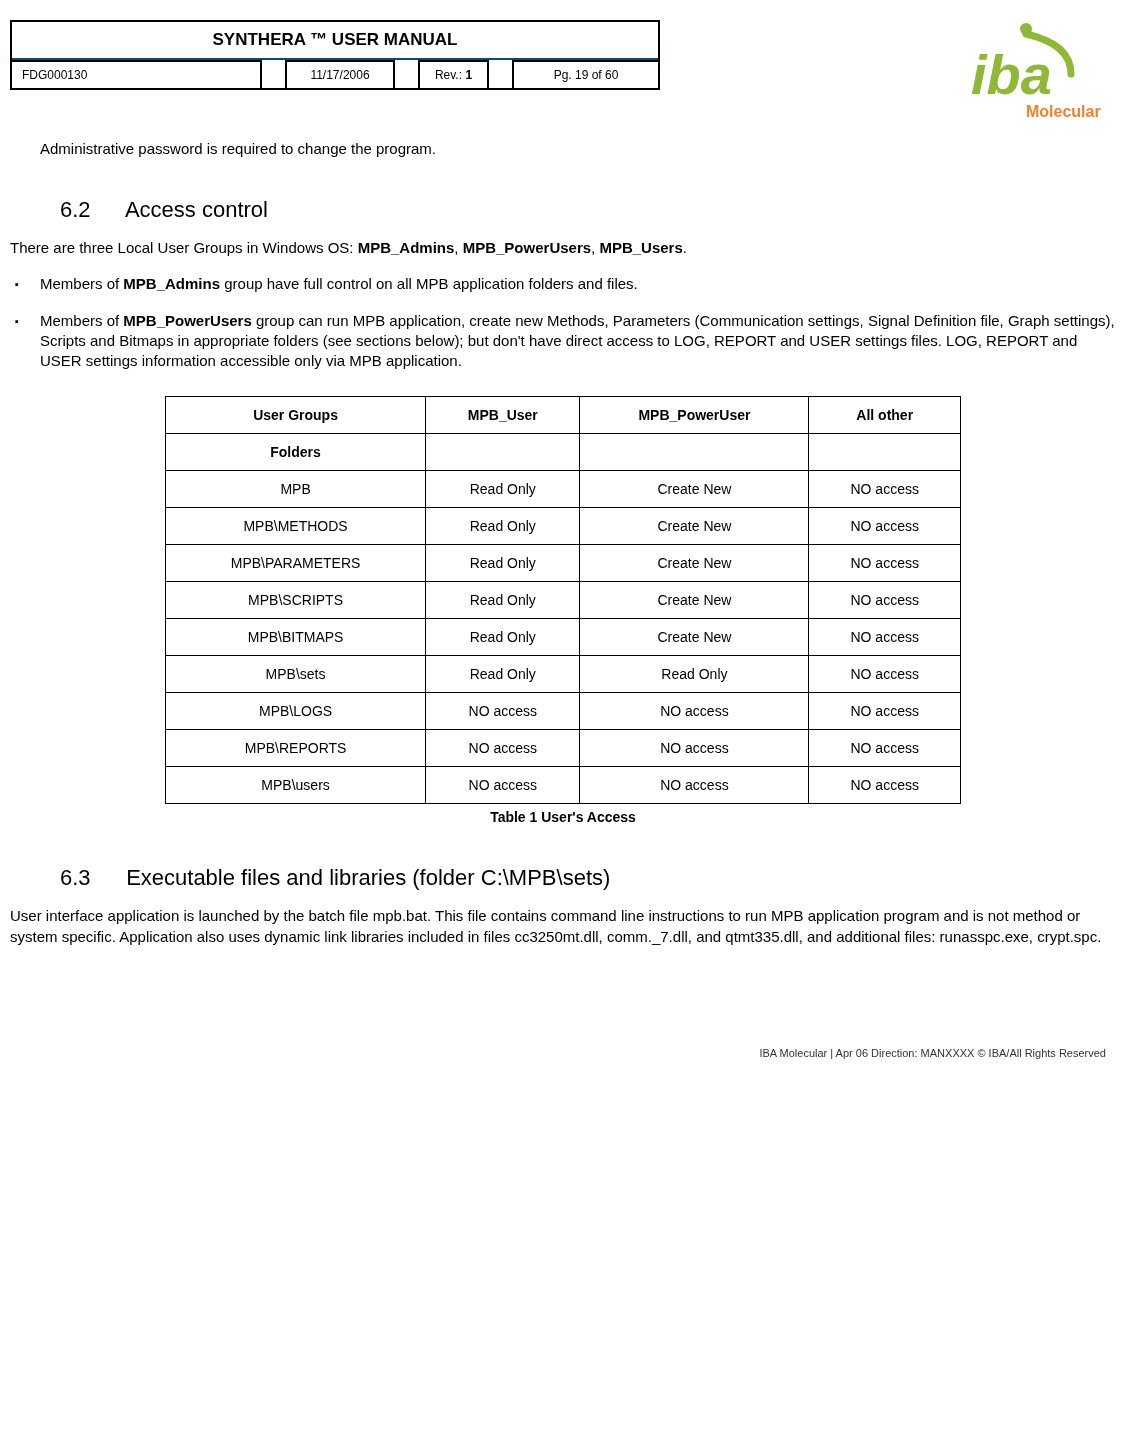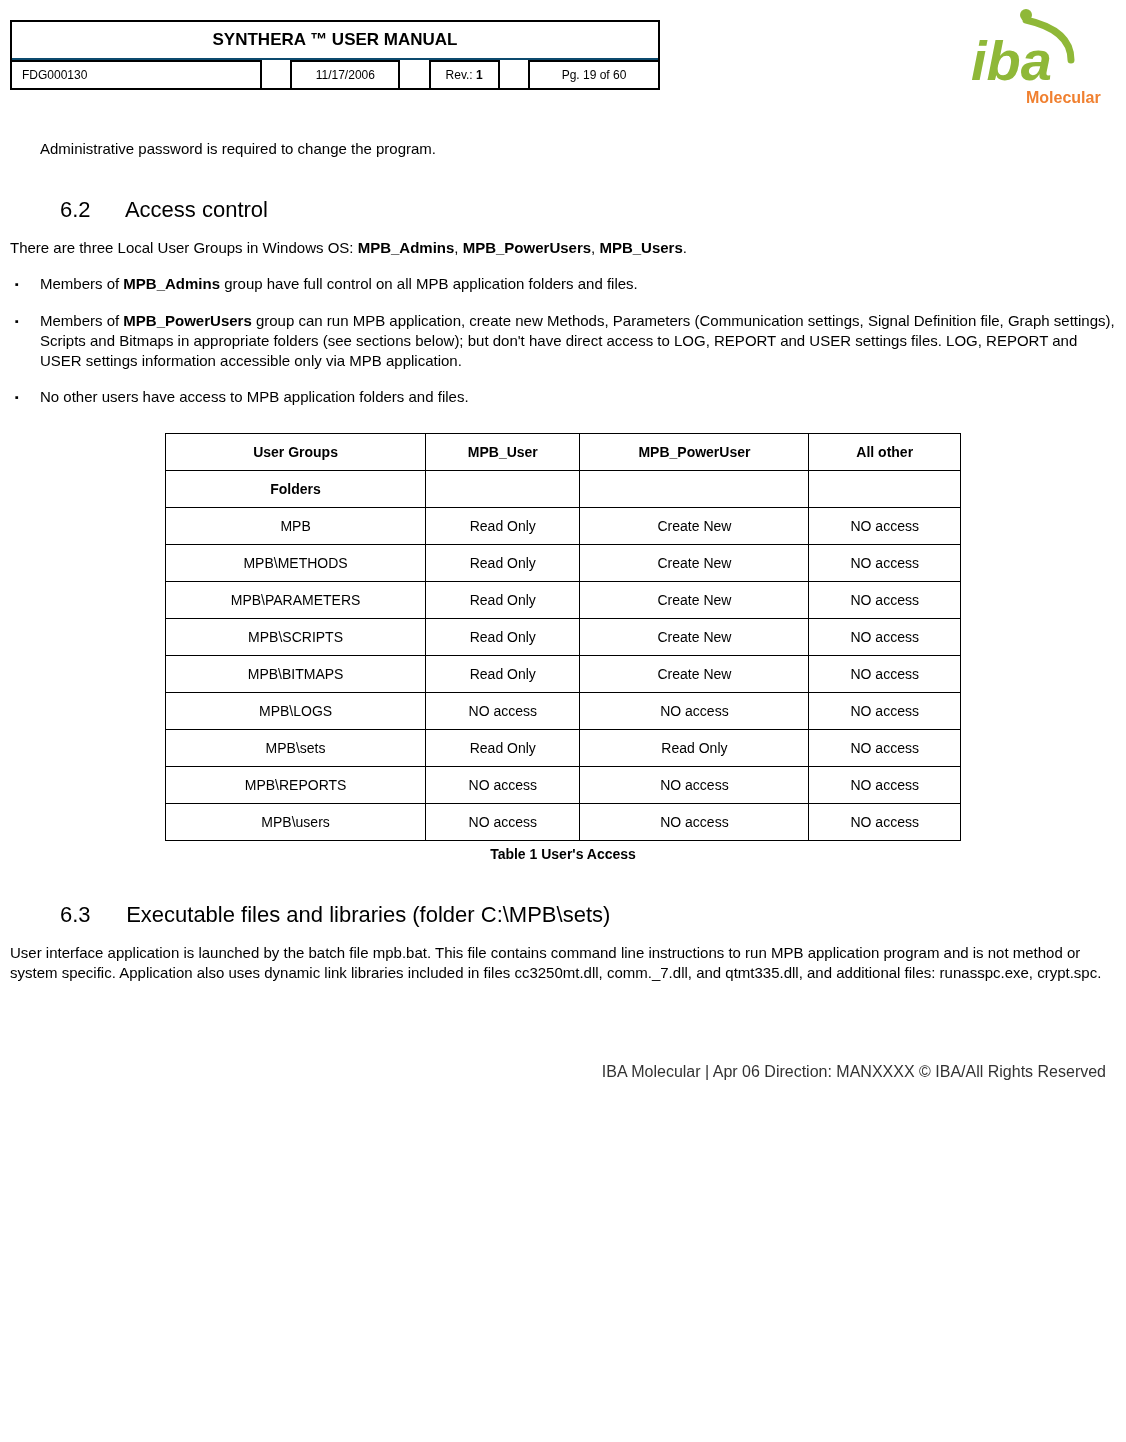--- a/index.html
+++ b/index.html
@@ -41,21 +41,21 @@
       text-align: left;
       border-left: none;
       border-bottom: none;
     }
     .header-info-row td { border-bottom: none; }
     .header-info-row td:last-child { border-right: none; }
     .header-gap { border: none !important; padding: 2px !important; }
     .logo {
       position: absolute;
       right: 15px;
-      top: 5px;
+      top: 19px;
     }
     .intro-text {
       margin: 10px 0 40px 30px;
       font-size: 15px;
     }
     h2.section {
       font-size: 22px;
       font-weight: normal;
       margin: 10px 0 15px 50px;
     }
@@ -99,44 +99,44 @@
     .access-table thead th { font-weight: bold; }
     .access-table .folders-label { font-weight: bold; }
     .table-caption {
       text-align: center;
       font-weight: bold;
       font-size: 14px;
       margin-bottom: 40px;
     }
     .footer-fixed {
       text-align: right;
-      font-size: 16px;
+      font-size: 11px;
       color: #333;
-      margin-top: 80px;
+      margin-top: 100px;
       padding-right: 10px;
     }
     b { font-weight: bold; }
   </style>
 </head>
 <body>
 
 <div class="header-row">
   <table class="header-table">
     <tbody>
         <tr class="header-title-row">
       <td colspan="7">SYNTHERA ™ USER MANUAL</td>
     </tr>
     <tr class="header-info-row">
       <td style="width:250px">FDG000130</td>
       <td class="header-gap"></td>
       <td style="width:110px">11/17/2006</td>
       <td class="header-gap"></td>
       <td style="width:71px"><span>Rev.: </span><b>1</b></td>
       <td class="header-gap"></td>
-      <td style="width:130px">Pg. 19 of 60</td>
+      <td style="width:146px">Pg. 19 of 60</td>
     </tr>
   </tbody>
     </table>
   <div class="logo">
     <svg width="180" height="105" viewBox="0 0 180 105">
       <circle cx="95" cy="10" r="6" fill="#8fb838"></circle>
       <path d="M 95 15 Q 140 25 140 55" stroke="#8fb838" stroke-width="7" fill="none" stroke-linecap="round"></path>
       <text x="40" y="75" font-family="Arial" font-size="56" font-style="italic" fill="#8fb838" font-weight="bold">iba</text>
       <text x="95" y="98" font-family="Arial" font-size="16" fill="#f08030" font-weight="bold">Molecular</text>
     </svg>
@@ -150,21 +150,20 @@
   <span>Access control</span>
 </h2>
 
 <p class="body-p">
   <span>There are three Local User Groups in Windows OS: </span><b>MPB_Admins</b>, <b>MPB_PowerUsers</b>, <b>MPB_Users</b>.
 </p>
 
 <ul class="bullets">
   <li><span>Members of </span><b>MPB_Admins</b><span> group have full control on all MPB application folders and files.</span></li>
   <li><span>Members of </span><b>MPB_PowerUsers</b><span> group can run MPB application, create new Methods, Parameters (Communication settings, Signal Definition file, Graph settings), Scripts and Bitmaps in appropriate folders (see sections below); but don't have direct access to LOG, REPORT and USER settings files. LOG, REPORT and USER settings information accessible only via MPB application.</span></li>
-  <li><span>No other users have access to MPB application folders and files.</span></li>
 </ul>
 
 <table class="access-table">
   <thead>
     <tr>
       <th>User Groups</th>
       <th>MPB_User</th>
       <th>MPB_PowerUser</th>
       <th>All other</th>
     </tr>
@@ -200,29 +199,29 @@
         <td>Create New</td>
         <td>NO access</td>
       </tr>
       <tr>
         <td>MPB\BITMAPS</td>
         <td>Read Only</td>
         <td>Create New</td>
         <td>NO access</td>
       </tr>
       <tr>
+        <td>MPB\sets</td>
+        <td>Read Only</td>
+        <td>Read Only</td>
+        <td>NO access</td>
+      </tr>
+      <tr>
         <td>MPB\LOGS</td>
         <td>NO access</td>
         <td>NO access</td>
-        <td>NO access</td>
-      </tr>
-      <tr>
-        <td>MPB\sets</td>
-        <td>Read Only</td>
-        <td>Read Only</td>
         <td>NO access</td>
       </tr>
       <tr>
         <td>MPB\REPORTS</td>
         <td>NO access</td>
         <td>NO access</td>
         <td>NO access</td>
       </tr>
       <tr>
         <td>MPB\users</td>

